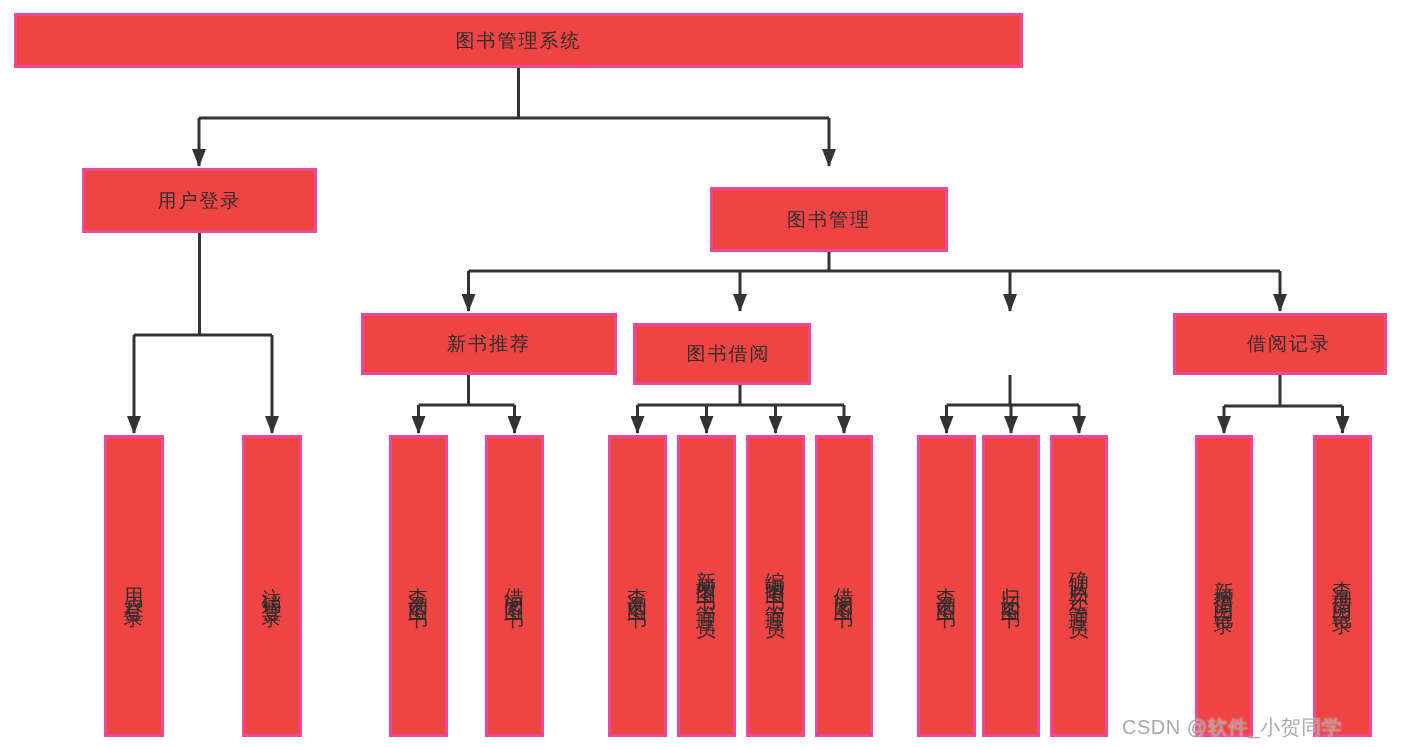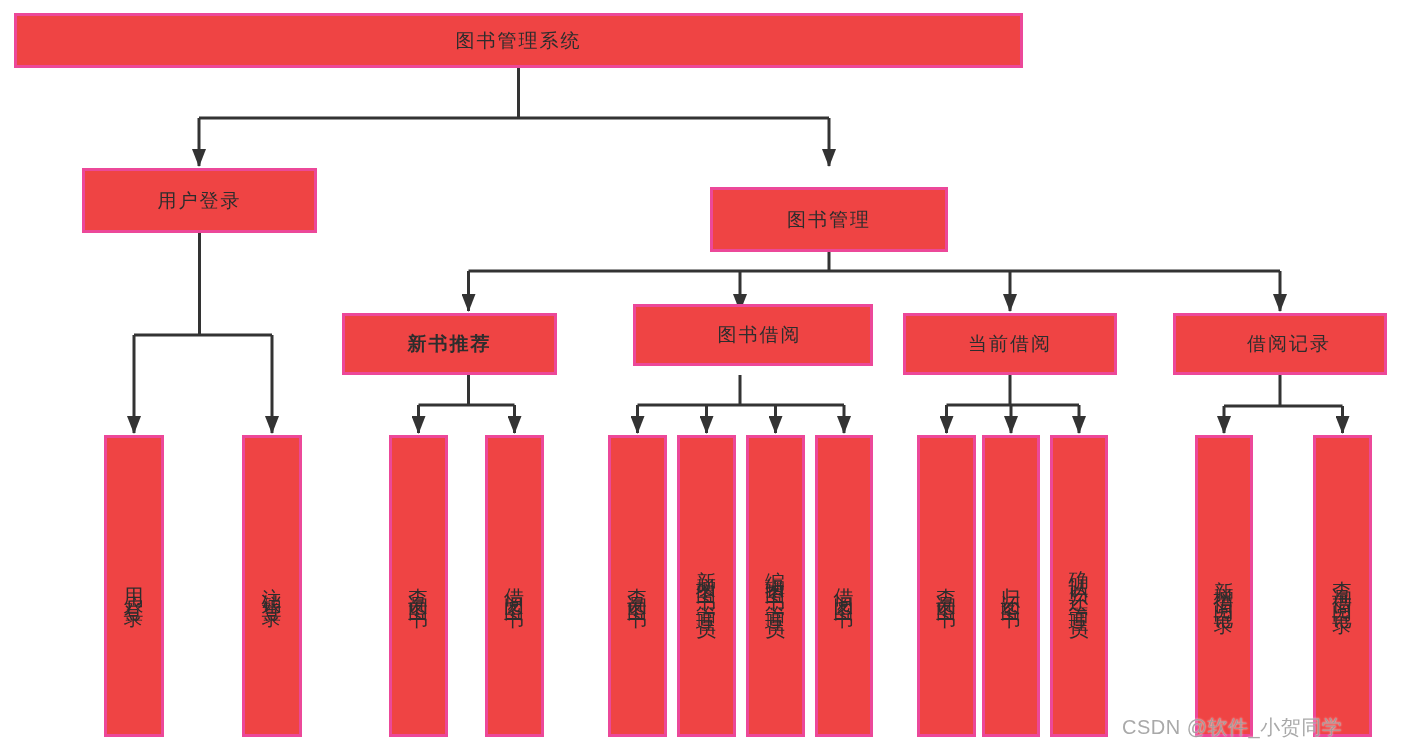--- a/index.html
+++ b/index.html
@@ -100,23 +100,22 @@
       <path d="M1224 406 V433" marker-end="url(#ah)"></path>
       <path d="M1342.5 406 V433" marker-end="url(#ah)"></path>
     </g>
   </svg>
 
   <div class="box h" style="left:14px; top:13px; width:1009px; height:55px;">图书管理系统</div>
 
   <div class="box h" style="left:82px; top:168px; width:235px; height:65px;">用户登录</div>
   <div class="box h" style="left:710px; top:168px; width:238px; height:65px;margin-top:19px;">图书管理</div>
 
-  <div class="box h" style="left:342px; top:313px; width:215px; height:62px;font-weight:bold;">新书推荐</div>
-  <div class="box h" style="left:633px; top:304px; width:240px; height:62px;padding-left:13px;">图书借阅</div>
-  <div class="box h" style="left:903px; top:313px; width:214px; height:62px;">当前借阅</div>
+  <div class="box h" style="left:361px; top:313px; width:256px; height:62px;">新书推荐</div>
+  <div class="box h" style="left:633px; top:323px; width:178px; height:62px;padding-left:13px;">图书借阅</div>
   <div class="box h" style="left:1173px; top:313px; width:214px; height:62px;padding-left:18px;">借阅记录</div>
 
   <div class="box v" style="left:104px; top:435px; width:60px; height:302px;">用户登录</div>
   <div class="box v" style="left:242px; top:435px; width:60px; height:302px;">注销登录</div>
 
   <div class="box v" style="left:389px; top:435px; width:59px; height:302px;">查询图书</div>
   <div class="box v" style="left:485px; top:435px; width:59px; height:302px;">借阅图书</div>
 
   <div class="box v" style="left:608px; top:435px; width:59px; height:302px;">查询图书</div>
   <div class="box v" style="left:677px; top:435px; width:59px; height:302px;">新增图书（管理员）</div>

